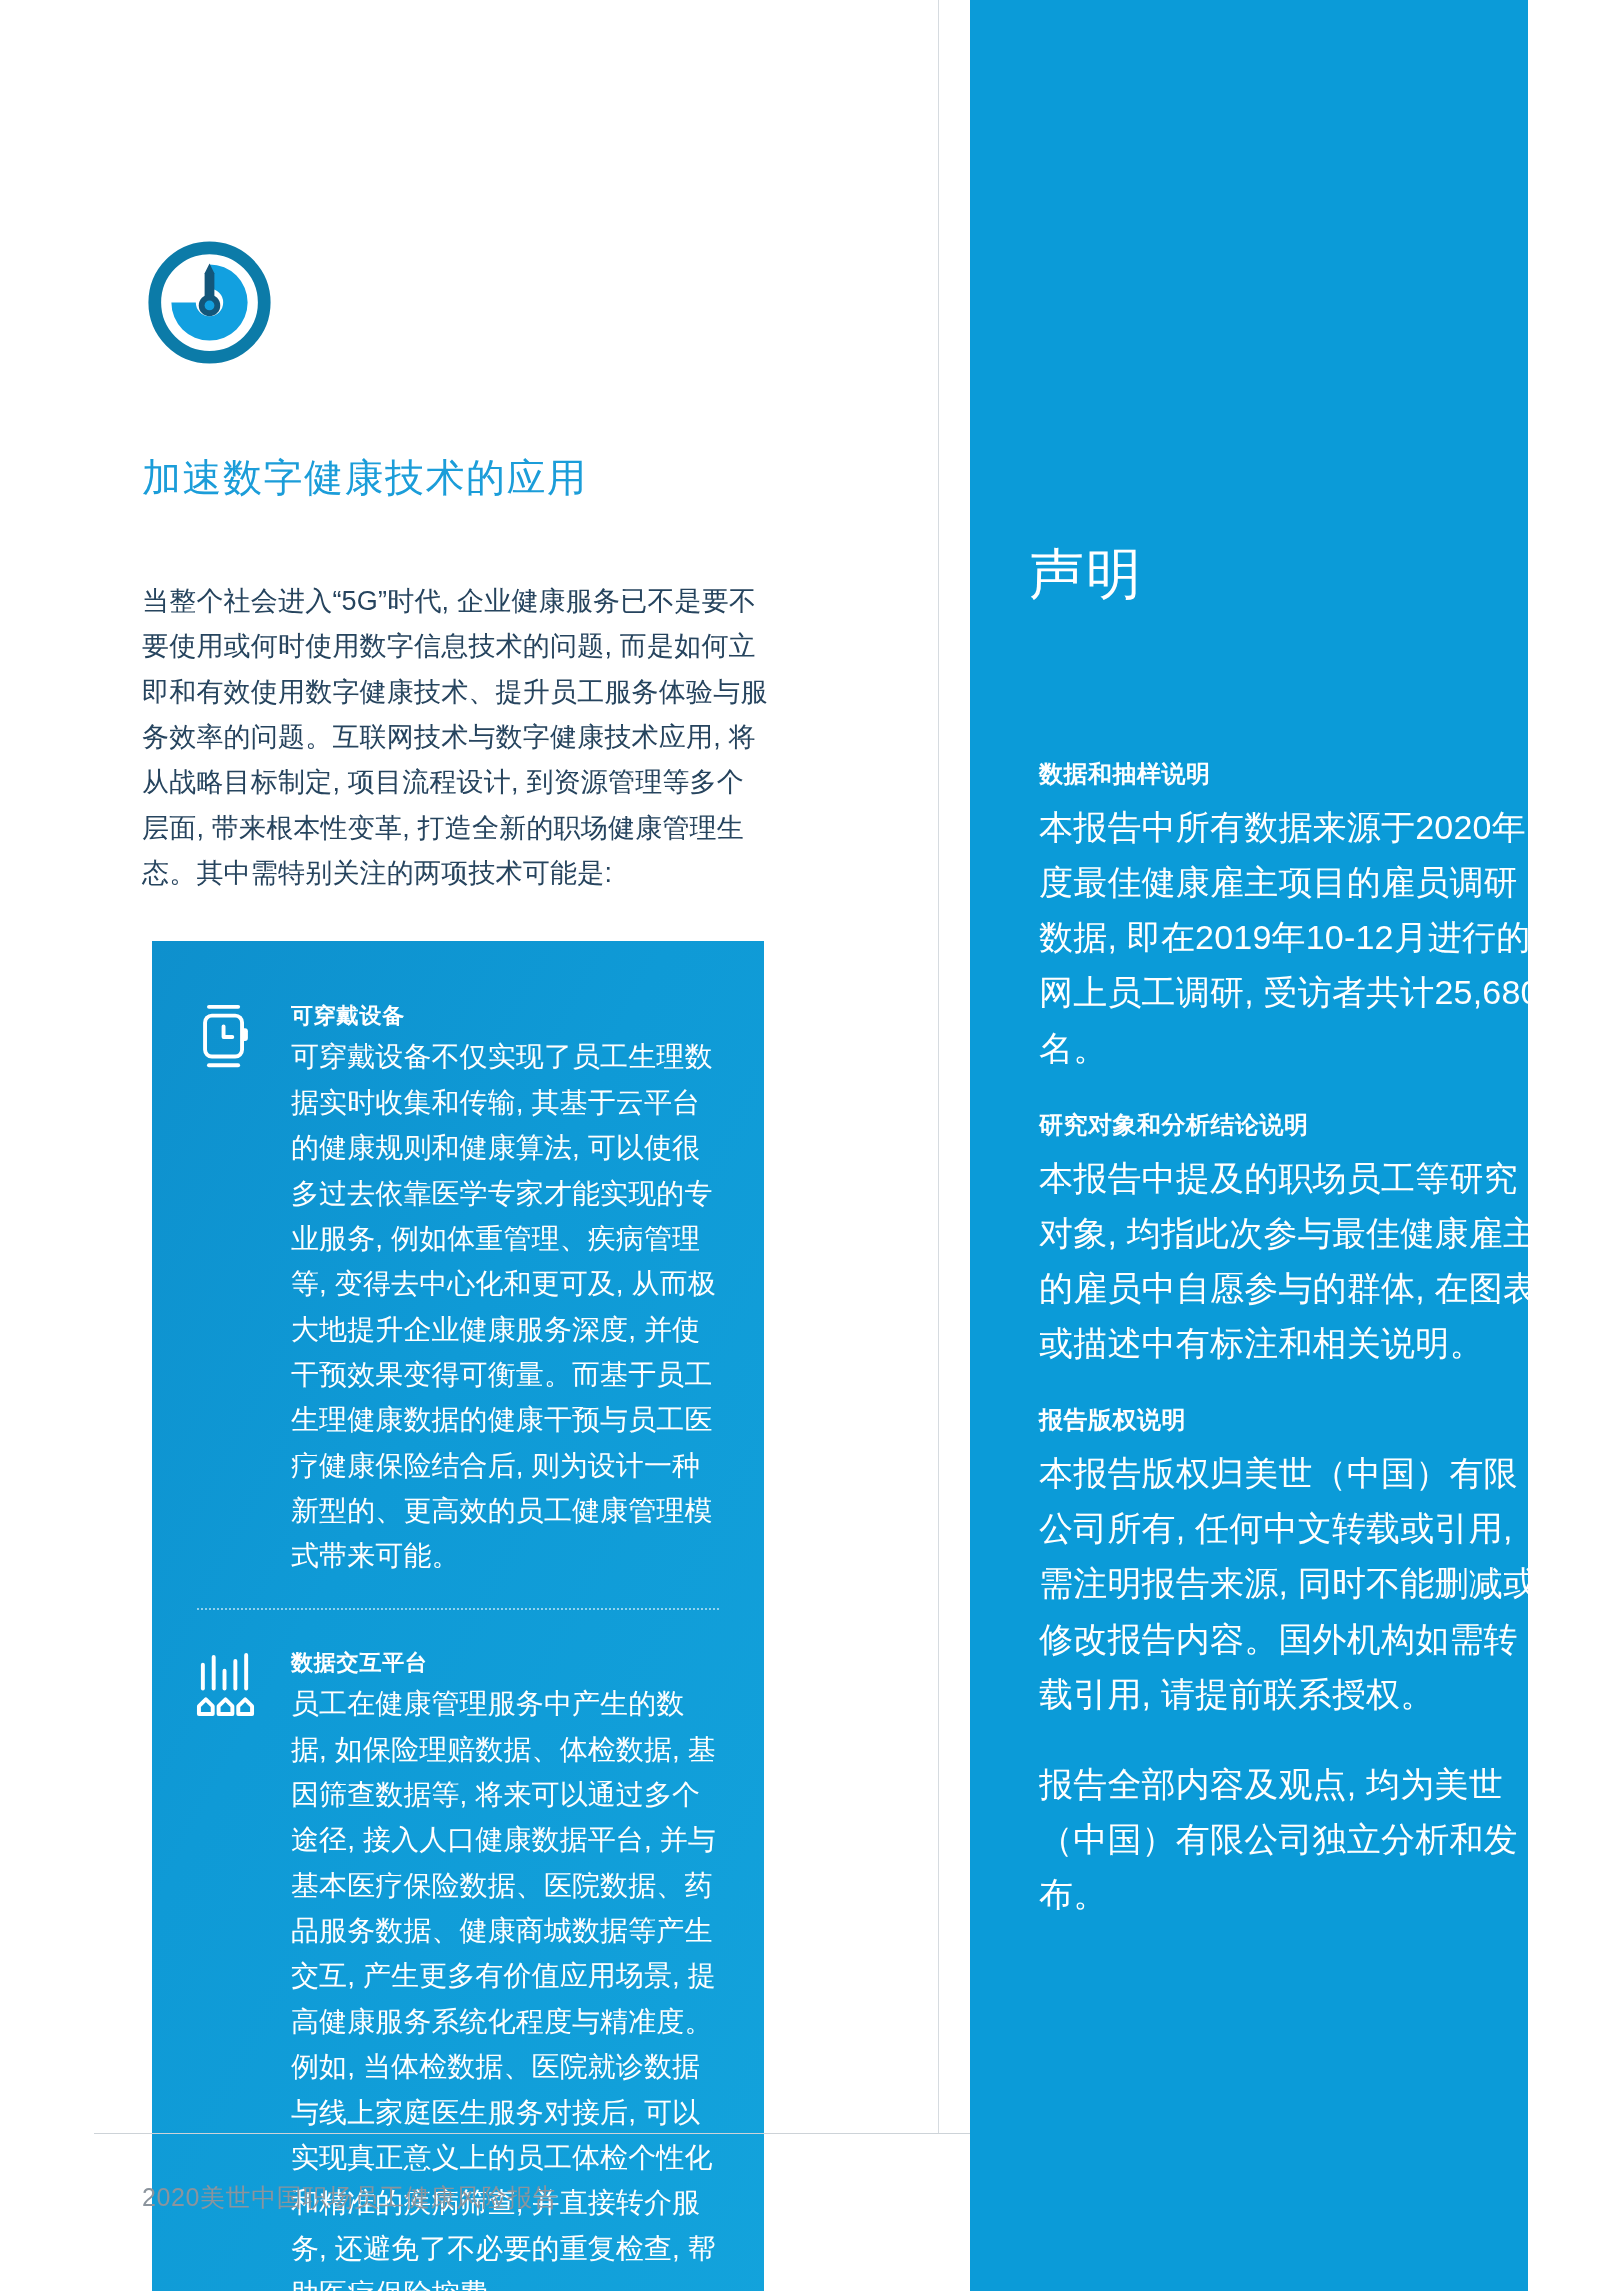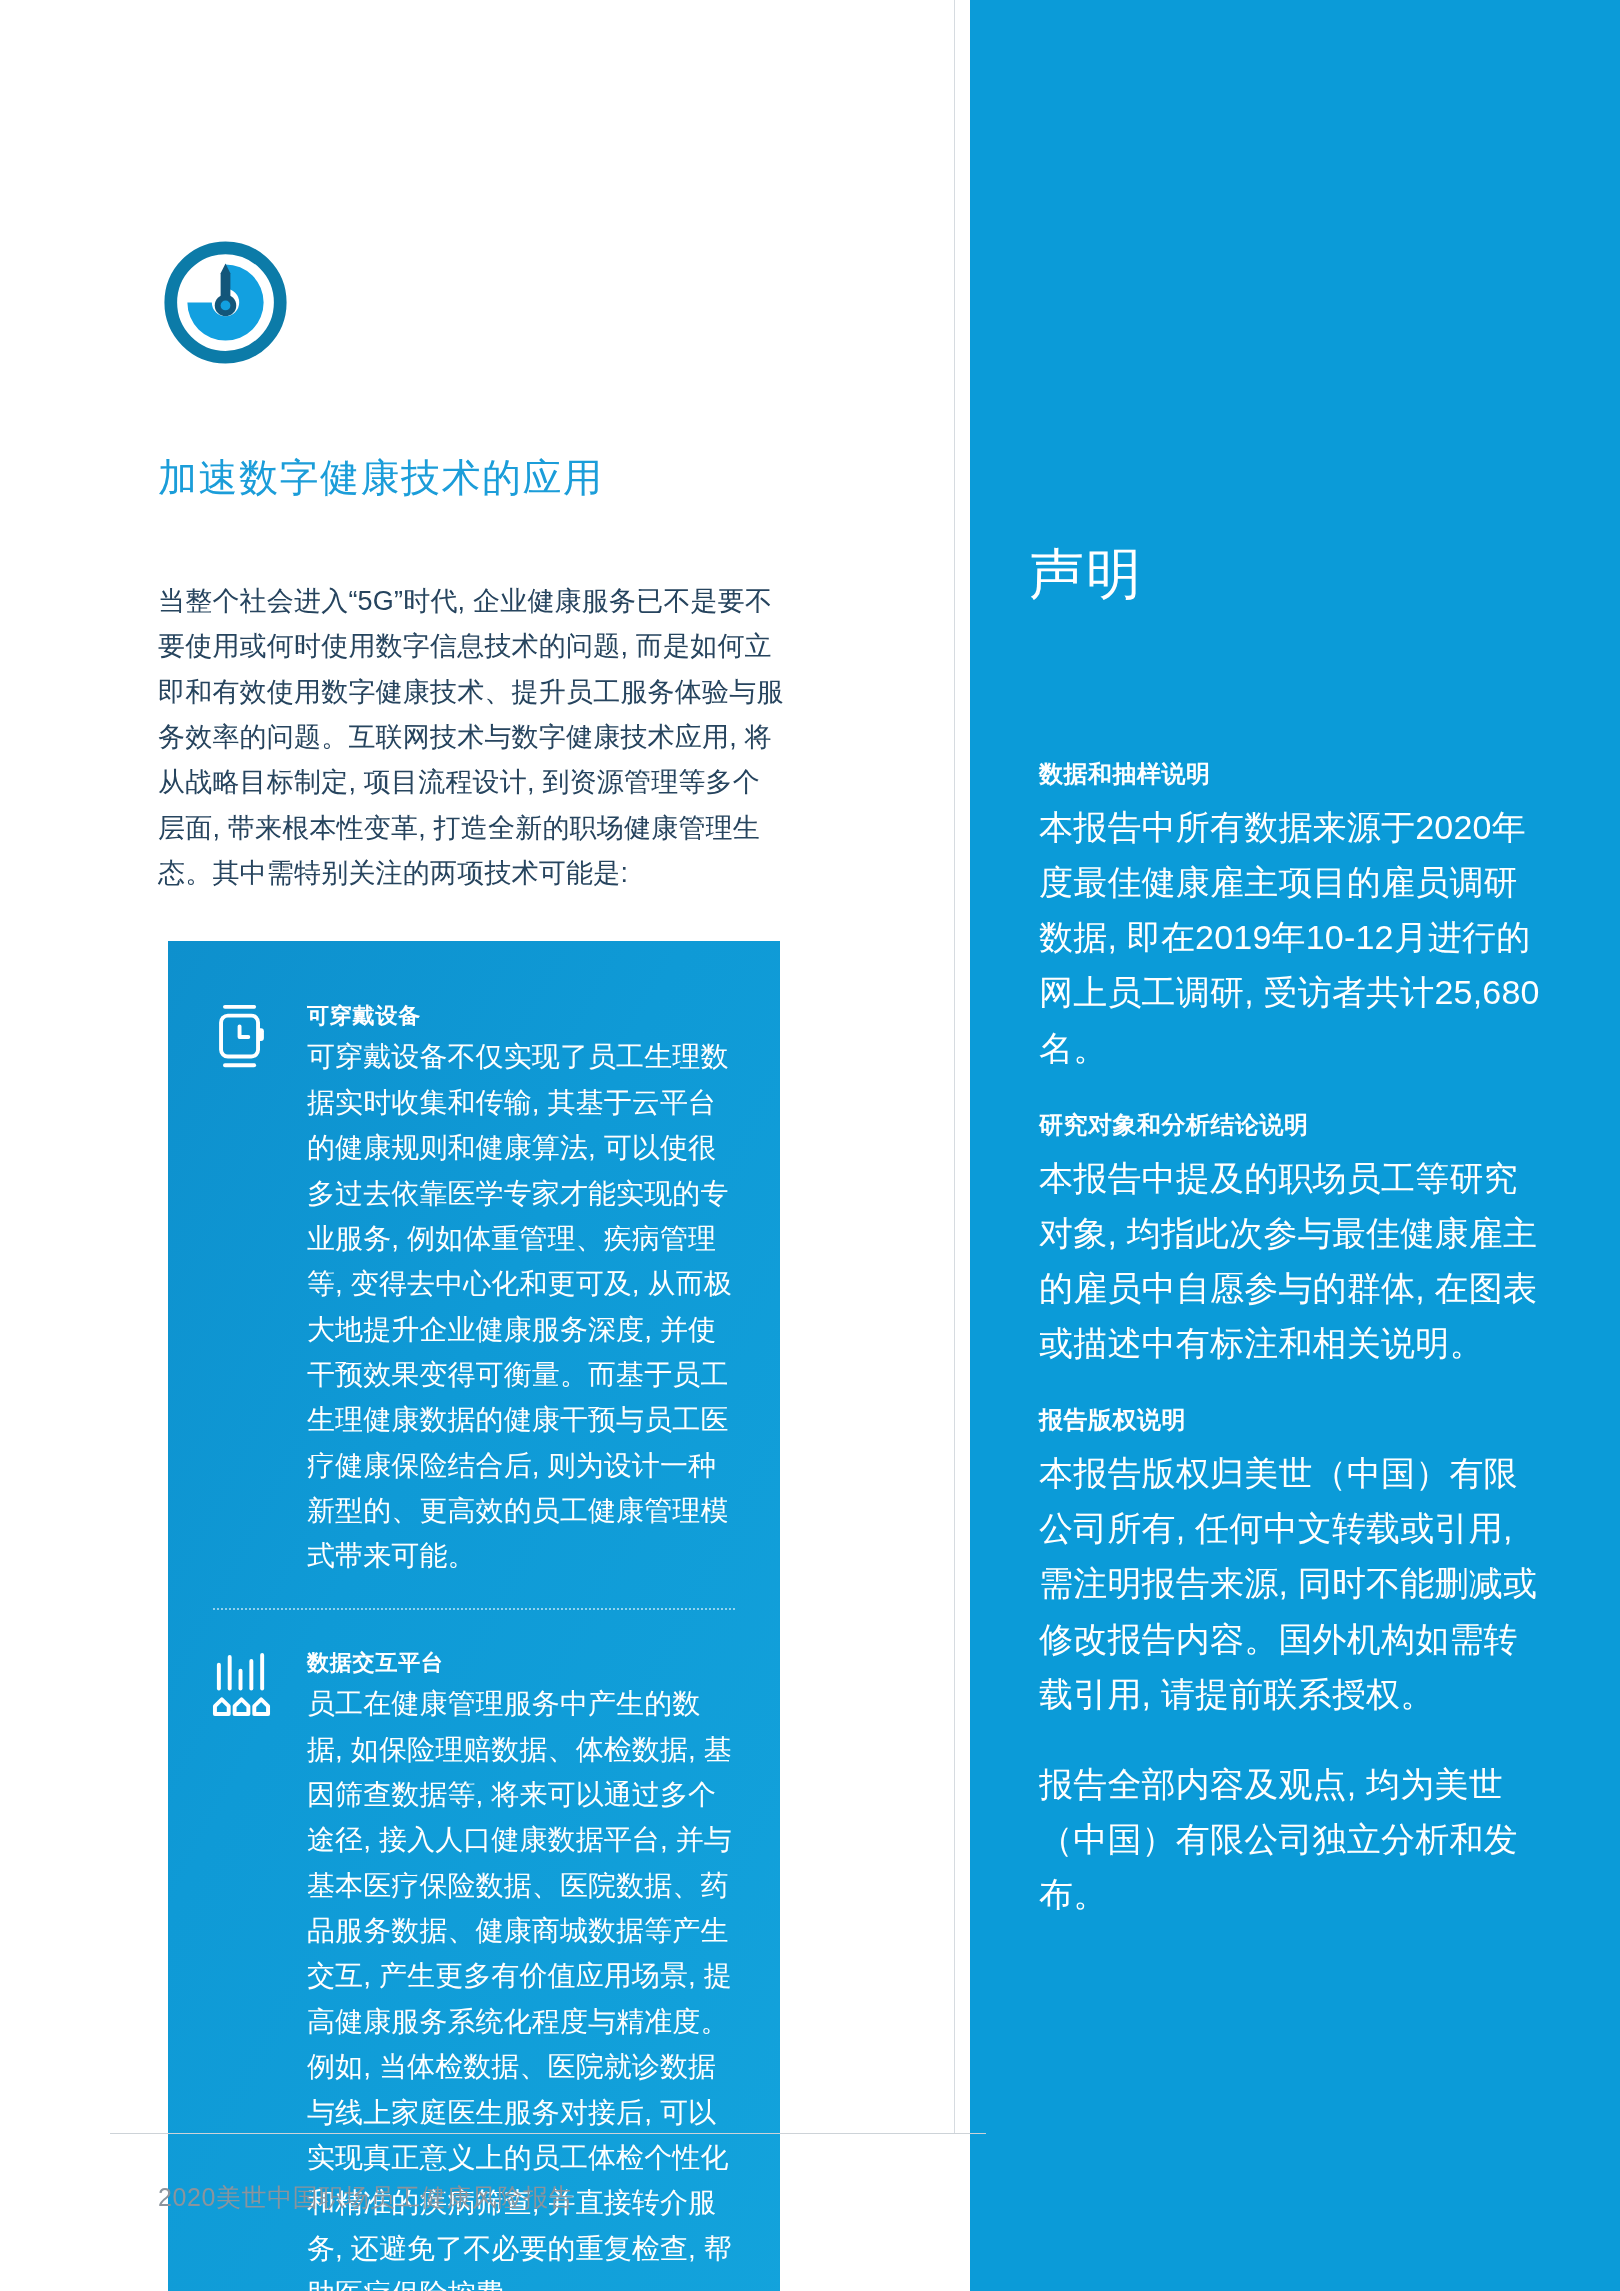--- a/index.html
+++ b/index.html
@@ -16,21 +16,21 @@
     height: 2292px;
     background: #ffffff;
     overflow: hidden;
   }
 
   
   .right-panel {
     position: absolute;
     left: 970px;
     top: 0;
-    width: 650px;
+    width: 558px;
     height: 2292px;
     background: #0b9bd8;
   }
   .right-panel-title {
     position: absolute;
     left: 59px;
     top: 544px;
     font-size: 55px;
     color: #ffffff;
     letter-spacing: 2px;
@@ -63,21 +63,20 @@
   }
   .decl-p + .decl-p { margin-top: 35px; }
 
   
   .left-col {
     position: absolute;
     left: 0;
     top: 0;
     width: 970px;
     height: 2136px;
-    margin-left: 16px;
   }
 
   .gauge-icon {
     position: absolute;
     left: 145px;
     top: 238px;
   }
 
   .section-title {
     position: absolute;

